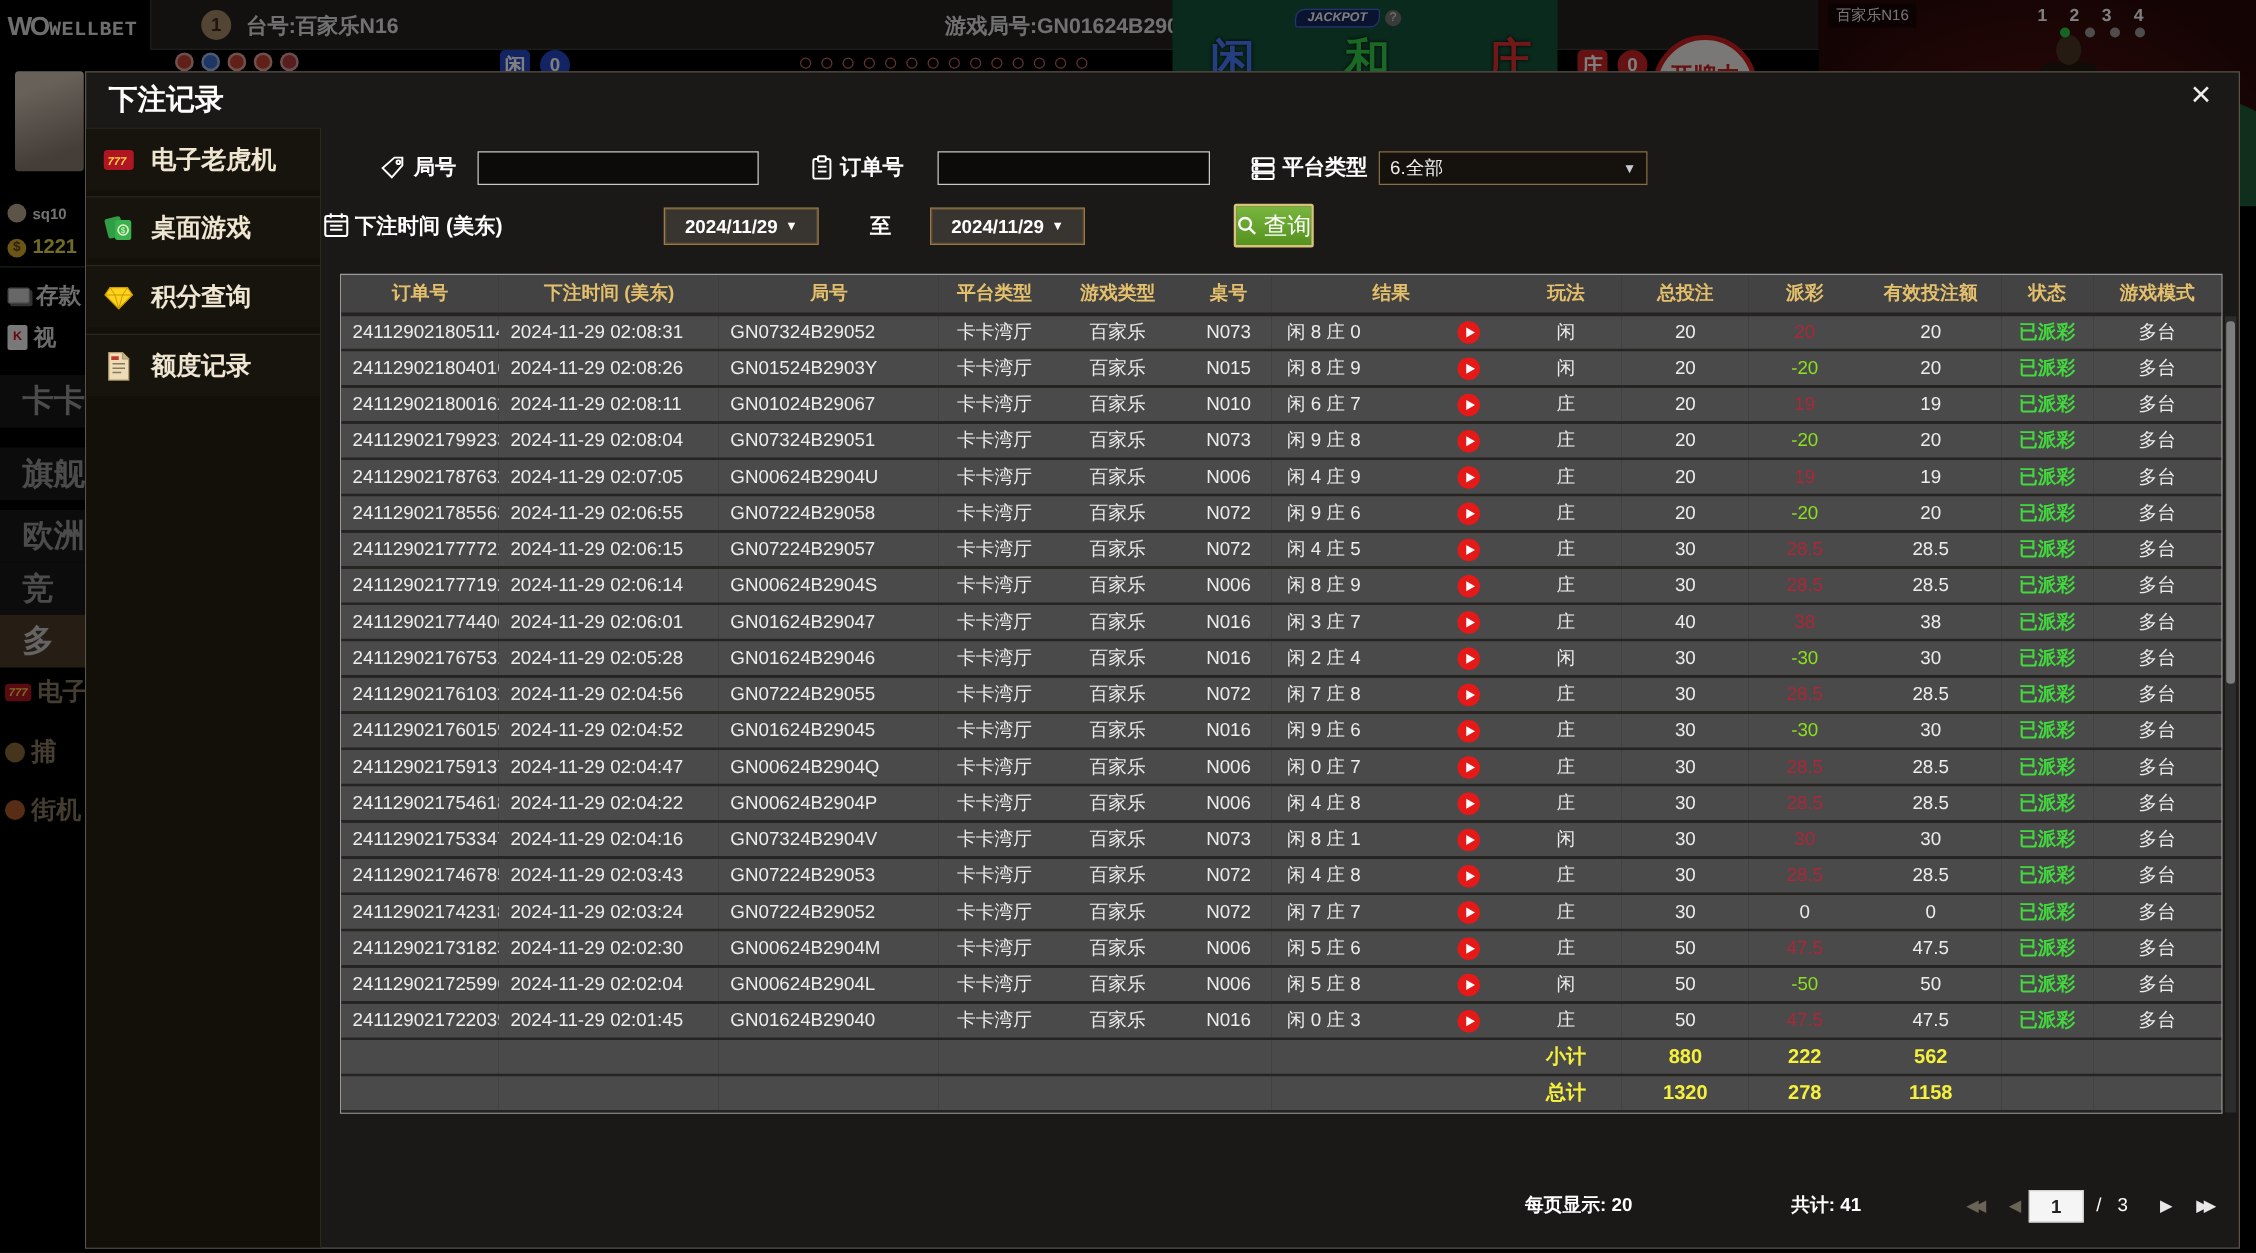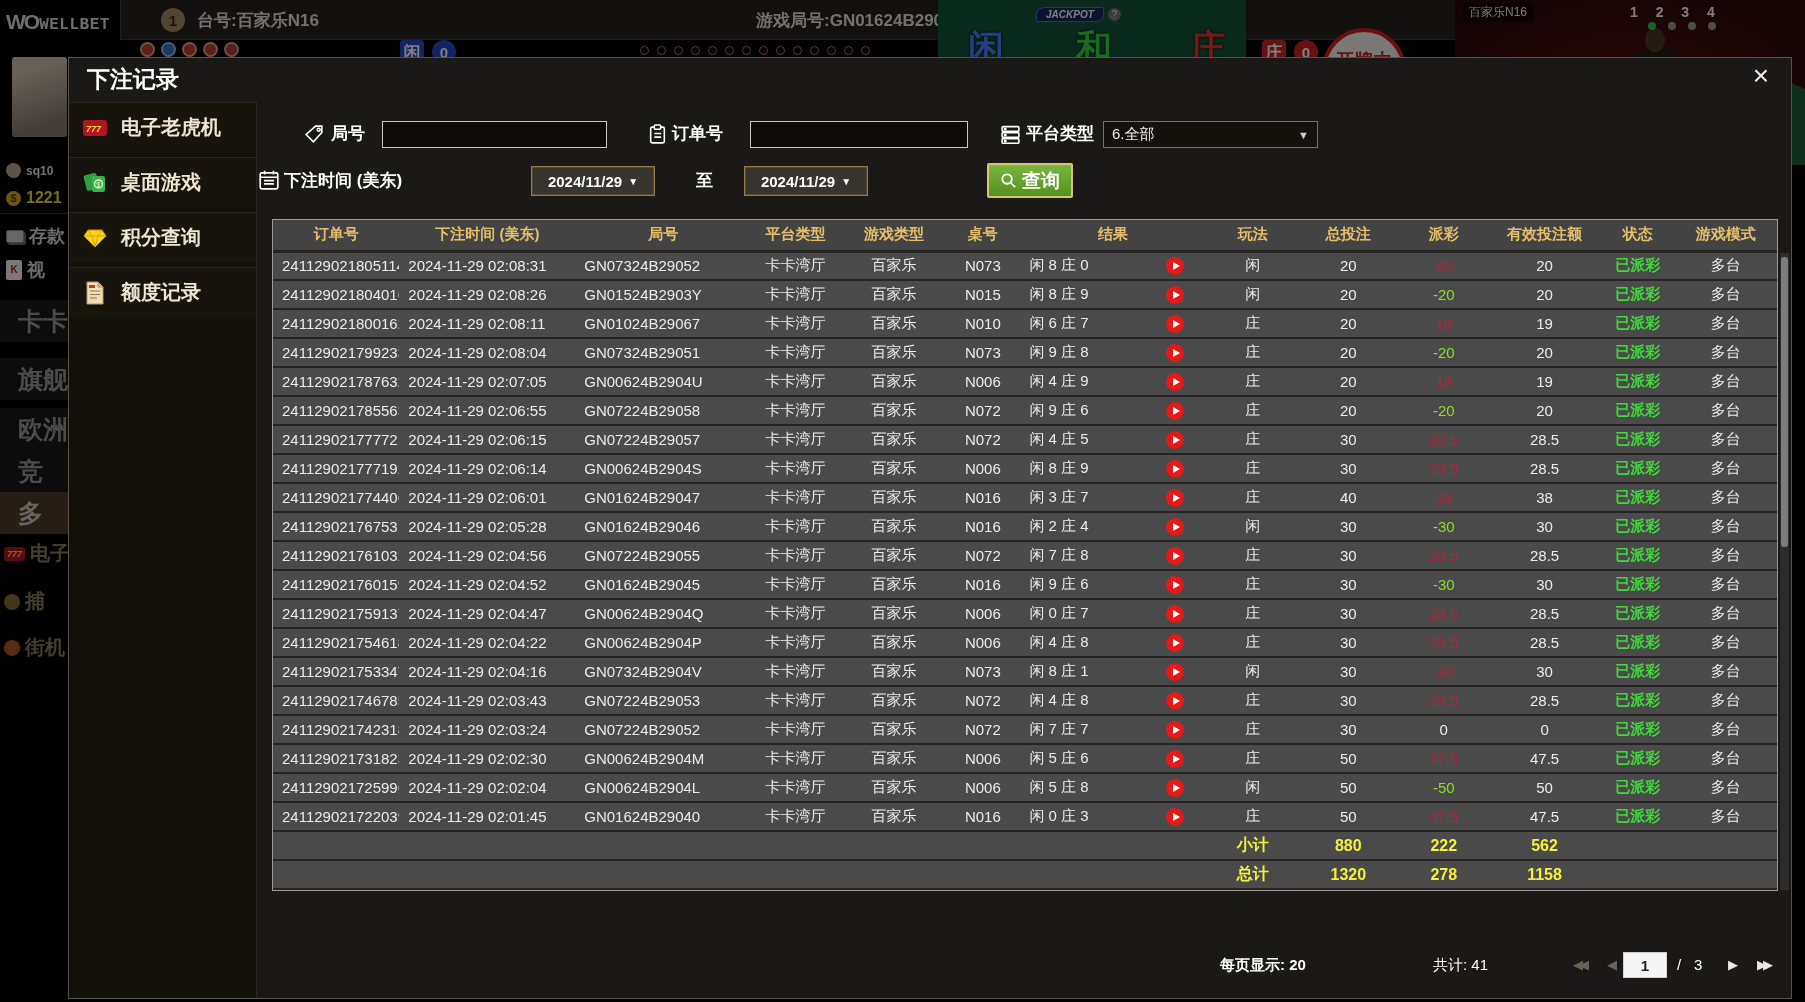--- a/index.html
+++ b/index.html
@@ -103,23 +103,23 @@
   .row1 { position:absolute; left:0; top:17px; height:32px; width:100%; }
   .row2 { position:absolute; left:0; top:61px; height:36px; width:100%; }
   .dropdown { position:absolute; left:845px; top:2px; width:215px; height:27px; background:#15120e;
     border:1px solid #8a6d45; color:#eee; font-size:15px; display:flex; align-items:center;
     padding:0 8px; cursor:pointer; }
   .dropdown .caret { margin-left:auto; font-size:11px; color:#ccc; }
   .date-btn { position:absolute; top:3px; width:124px; height:30px; background:#383430;
     border:1px solid #9a7a48; box-shadow:inset 0 0 0 1px #5a4a30; color:#fff; font-weight:bold; font-size:15px;
     display:flex; align-items:center; justify-content:center; gap:6px; cursor:pointer; }
   .date-btn .caret { font-size:10px; }
-  .search-btn { position:absolute; left:729px; top:0; width:86px; height:35px;
+  .search-btn { position:absolute; left:729px; top:0; width:64px; height:35px;
     background:linear-gradient(180deg,#79b63e,#54921e); border:2px solid #d9c27a; border-radius:2px;
-    color:#fff; font-weight:bold; font-size:19px; display:flex; align-items:center; justify-content:center;
+    color:#fff; font-weight:normal; font-size:19px; display:flex; align-items:center; justify-content:space-between;
     gap:5px; cursor:pointer; }
 
   .tbl-wrap { position:absolute; left:14px; top:117px; width:1506px; border:1px solid #9a9a9a; background:#2a2825; }
   table { width:100%; border-collapse:collapse; table-layout:fixed; }
   th { height:31px; background:#434343; color:#e5c06c; font-size:15px; font-weight:bold;
     border-bottom:3px solid #262422; }
   td { height:29px; background:#4a4a4a; color:#ececec; font-size:15px; text-align:center;
     border-bottom:2px solid #262422; white-space:nowrap; overflow:hidden; }
   td.al, th.al { text-align:left; padding-left:9px; }
   .rescell { display:flex; align-items:center; justify-content:space-between; padding:0 24px 0 12px; }
@@ -129,21 +129,21 @@
     border-bottom:4px solid transparent; margin-left:2px; }
   td.pos { color:#aa2838; } td.neg { color:#8adf20; } td.zero { color:#e8e8e8; }
   td.status { color:#42d83e; font-weight:bold; }
   tr.sum td { color:#f4f03c; font-weight:bold; font-size:16px; }
   .scrollbar { position:absolute; right:-12px; top:33px; bottom:0; width:9px; background:#2c2c2c; }
   .scroll-thumb { position:absolute; left:1px; top:4px; width:7px; height:290px; background:#7d7d7d; border-radius:3px; }
 
   .pager { position:absolute; left:0; top:848px; width:1520px; height:34px; color:#fff; font-size:15px; }
   .pager span { position:absolute; line-height:30px; }
   .pg-size { left:962px; font-weight:bold; }
-  .pg-total { left:1175px; font-weight:normal; }
+  .pg-total { left:1175px; font-weight:bold; }
   .pg-first { left:1315px; color:#6a6458; letter-spacing:-4px; cursor:pointer; font-size:13px; }
   .pg-prev { left:1349px; color:#6a6458; cursor:pointer; font-size:13px; }
   .pg-box { left:1365px; top:2px; width:44px; height:26px; background:#f5f5f5; border:1px solid #d0d0d0;
     color:#222; font-weight:bold; text-align:center; line-height:26px !important; }
   .pg-slash { left:1419px; } .pg-count { left:1436px; }
   .pg-next { left:1470px; color:#e8e8e8; cursor:pointer; font-size:13px; }
   .pg-last { left:1499px; color:#e8e8e8; letter-spacing:-4px; cursor:pointer; font-size:13px; }
 </style>
 </head>
 <body>

